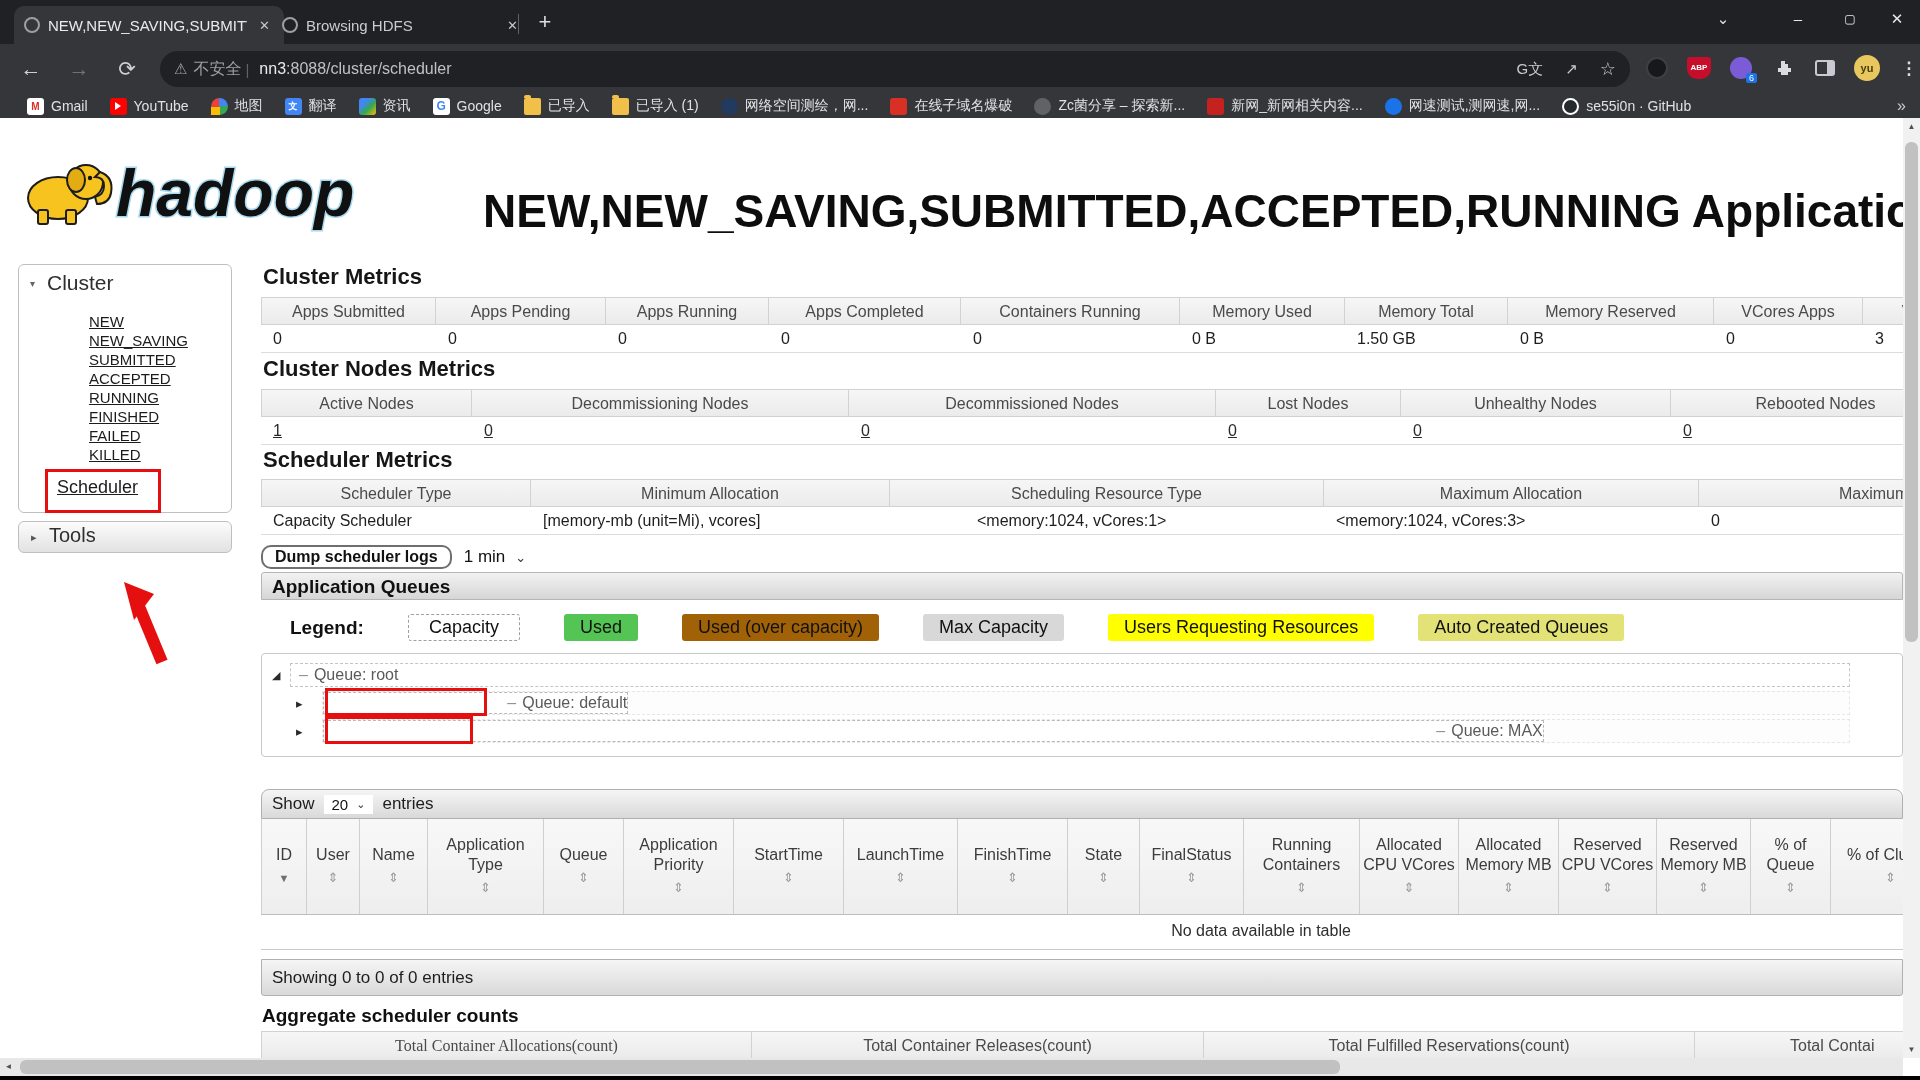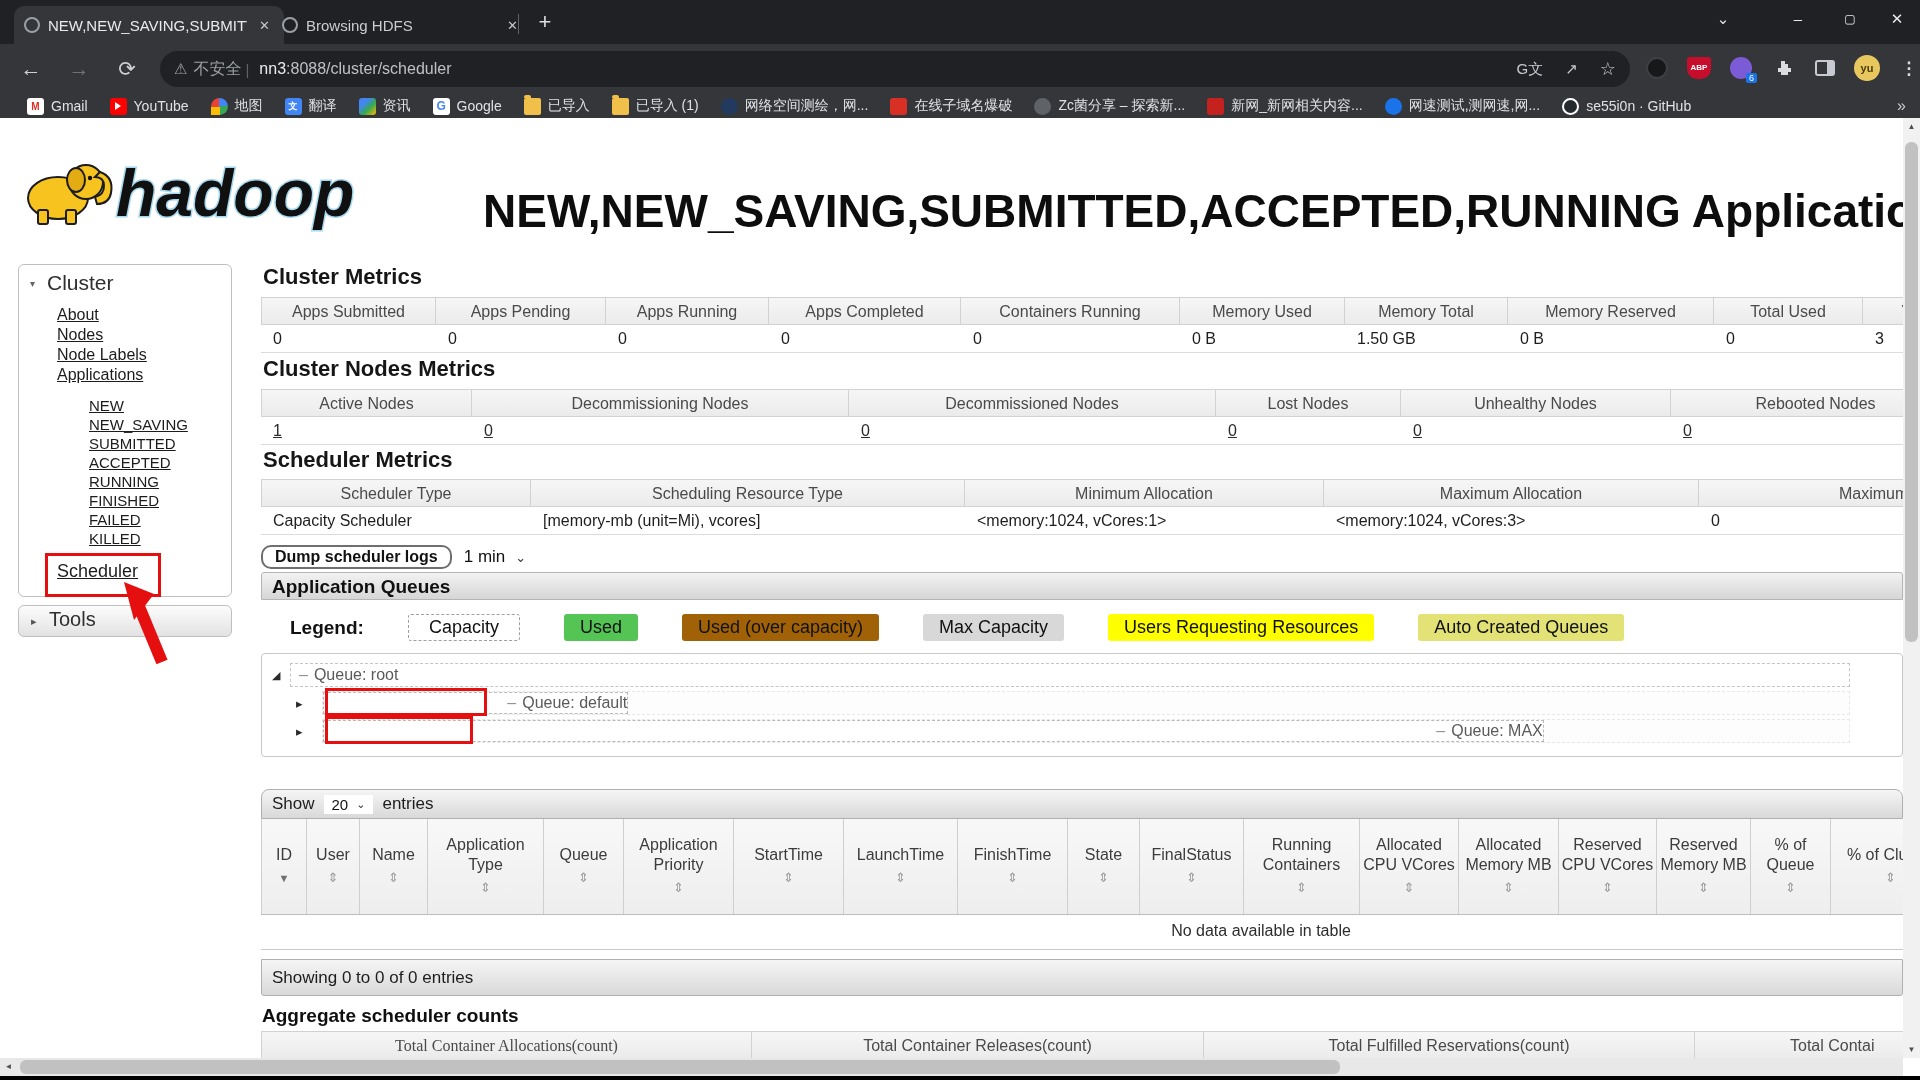--- a/index.html
+++ b/index.html
@@ -290,26 +290,20 @@
   </div>
 
   <h1 class="page-title">NEW,NEW_SAVING,SUBMITTED,ACCEPTED,RUNNING Applications</h1>
 
   <div class="sidebar">
     <div class="cluster-box">
       <div class="side-head">
         <span class="tri">▾</span>
         <span>Cluster</span>
       </div>
-      <div class="side-links">
-        <a>About</a>
-        <a>Nodes</a>
-        <a>Node Labels</a>
-        <a>Applications</a>
-      </div>
       <div class="side-states">
         <a>NEW</a>
         <a>NEW_SAVING</a>
         <a>SUBMITTED</a>
         <a>ACCEPTED</a>
         <a>RUNNING</a>
         <a>FINISHED</a>
         <a>FAILED</a>
         <a>KILLED</a>
       </div>
@@ -334,21 +328,21 @@
     <div class="mtable">
       <div class="mrow">
         <div class="mh" style="width:175px">Apps Submitted</div>
         <div class="mh" style="width:170px">Apps Pending</div>
         <div class="mh" style="width:163px">Apps Running</div>
         <div class="mh" style="width:192px">Apps Completed</div>
         <div class="mh" style="width:219px">Containers Running</div>
         <div class="mh" style="width:165px">Memory Used</div>
         <div class="mh" style="width:163px">Memory Total</div>
         <div class="mh" style="width:206px">Memory Reserved</div>
-        <div class="mh" style="width:149px">Total Used</div>
+        <div class="mh" style="width:149px">VCores Apps</div>
         <div class="mh" style="width:170px">VCores Total</div>
       </div>
       <div class="mrow">
         <div class="mc" style="width:175px">0</div>
         <div class="mc" style="width:170px">0</div>
         <div class="mc" style="width:163px">0</div>
         <div class="mc" style="width:192px">0</div>
         <div class="mc" style="width:219px">0</div>
         <div class="mc" style="width:165px">0 B</div>
         <div class="mc" style="width:163px">1.50 GB</div>
@@ -375,22 +369,22 @@
         <div class="mc" style="width:185px"><a>0</a></div>
         <div class="mc" style="width:270px"><a>0</a></div>
         <div class="mc" style="width:290px"><a>0</a></div>
       </div>
     </div>
 
     <h2 class="m-h2 sp2">Scheduler Metrics</h2>
     <div class="mtable">
       <div class="mrow">
         <div class="mh" style="width:270px">Scheduler Type</div>
+        <div class="mh" style="width:359px">Minimum Allocation</div>
         <div class="mh" style="width:434px">Scheduling Resource Type</div>
-        <div class="mh" style="width:359px">Minimum Allocation</div>
         <div class="mh" style="width:375px">Maximum Allocation</div>
         <div class="mh alignleft" style="width:400px">Maximum Cl</div>
       </div>
       <div class="mrow">
         <div class="mc" style="width:270px">Capacity Scheduler</div>
         <div class="mc" style="width:434px">[memory-mb (unit=Mi), vcores]</div>
         <div class="mc" style="width:359px">&lt;memory:1024, vCores:1&gt;</div>
         <div class="mc" style="width:375px">&lt;memory:1024, vCores:3&gt;</div>
         <div class="mc" style="width:400px">0</div>
       </div>

